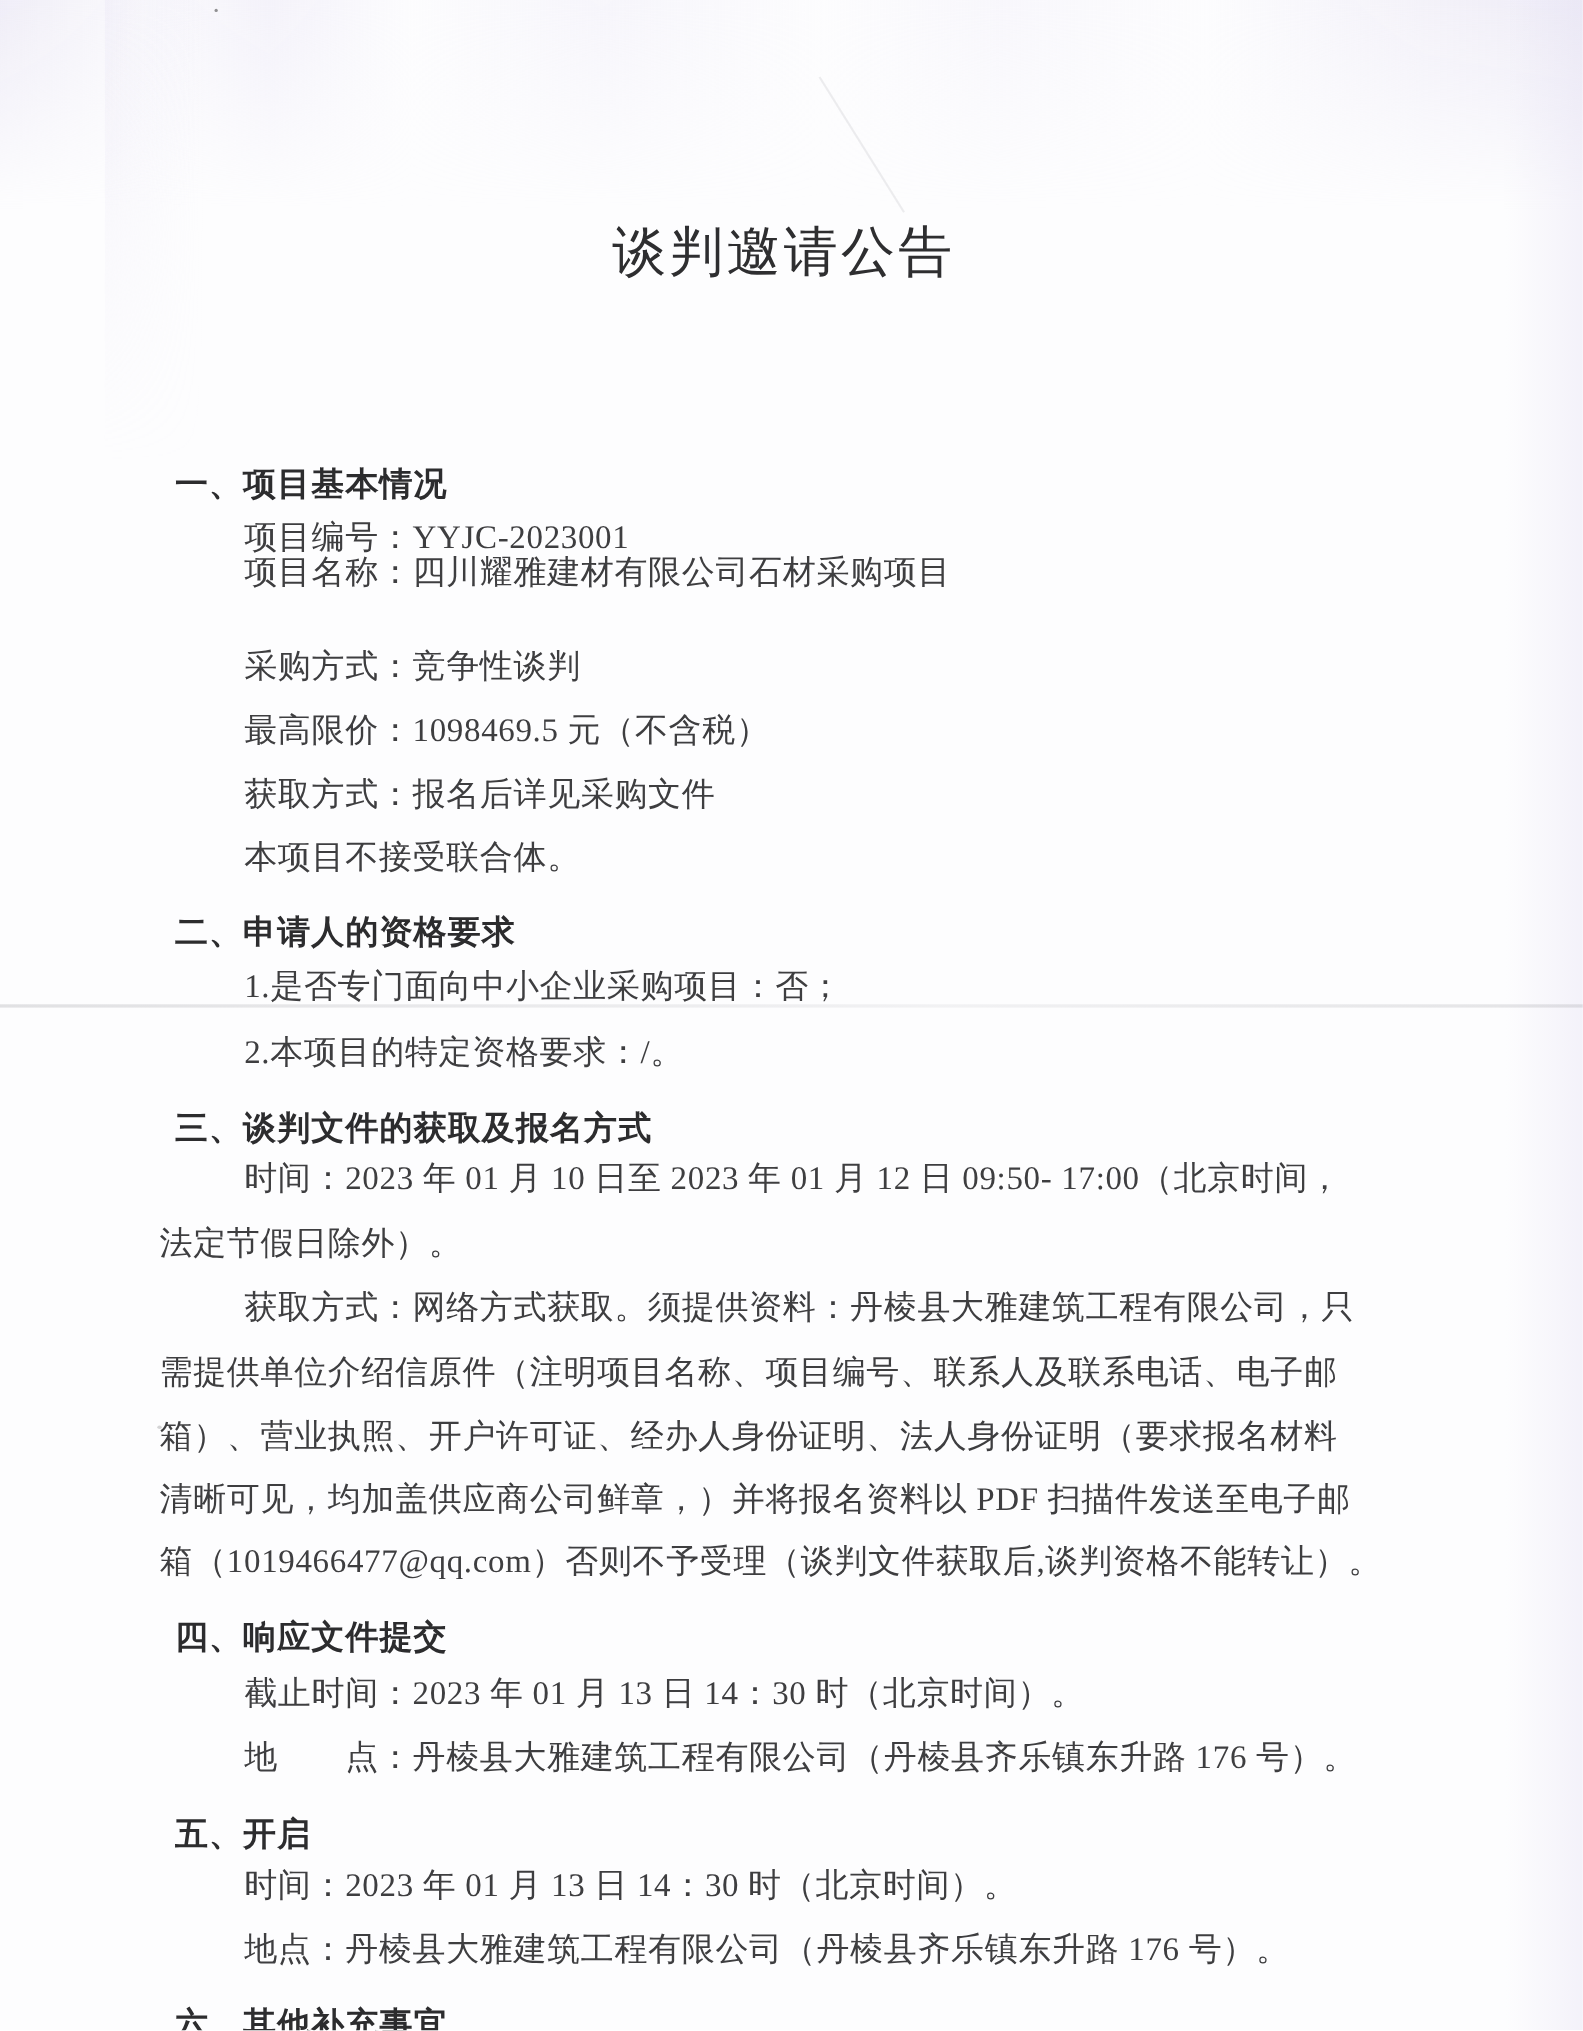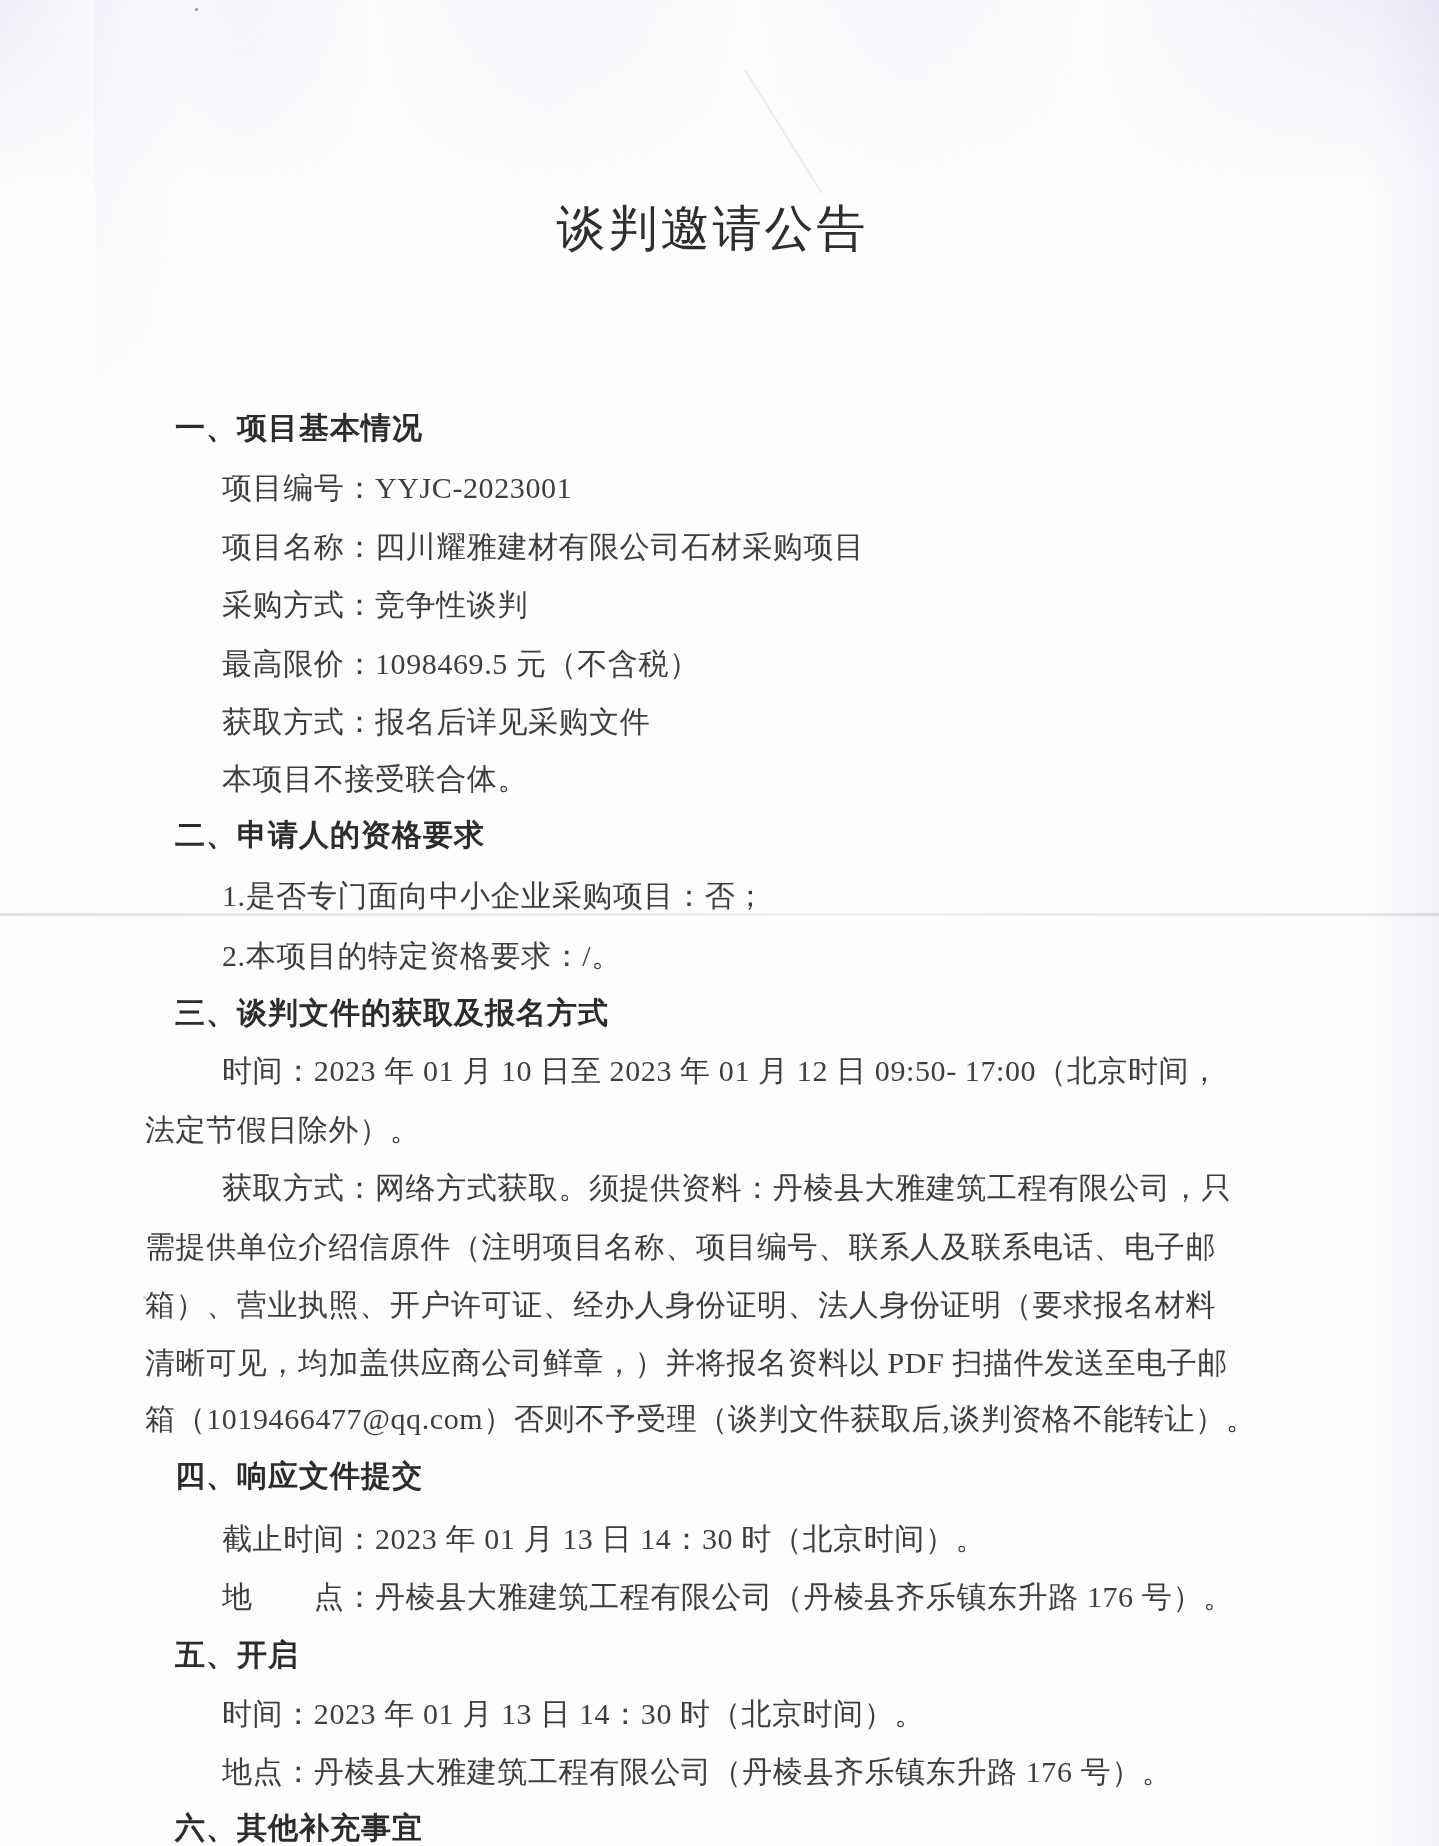--- a/index.html
+++ b/index.html
@@ -92,21 +92,22 @@
     font-size: 30px;
     letter-spacing: 0.6px;
     color: #3e3e40;
   }
   .line.heading {
     font-family: "Liberation Sans", "DejaVu Sans", sans-serif;
     font-weight: 700;
     font-size: 30px;
     letter-spacing: 1px;
     color: #2c2c2e;
-    left: 175px;
+    left: 159px;
+    margin-top: 12px;
   }
   .line.indent { left: 222px; }
   .line.flush  { left: 145px; }
 </style>
 </head>
 <body>
 
 <div id="page">
 
   <div class="scan-top-tint"></div>
@@ -114,21 +115,21 @@
   <div class="scan-left-band"></div>
   <div class="scan-crease"></div>
   <div class="scan-hline"></div>
   <div class="speck-1"></div>
   <div class="speck-2"></div>
 
   <div class="doc-title">谈判邀请公告</div>
 
   <div class="line heading" style="top:408px">一、项目基本情况</div>
   <div class="line indent" style="top:468px">项目编号：YYJC-2023001</div>
-  <div class="line indent" style="top:527px">项目名称：四川耀雅建材有限公司石材采购项目</div>
+  <div class="line indent" style="top:500px">项目名称：四川耀雅建材有限公司石材采购项目</div>
   <div class="line indent" style="top:585px">采购方式：竞争性谈判</div>
   <div class="line indent" style="top:644px">最高限价：1098469.5 元（不含税）</div>
   <div class="line indent" style="top:702px">获取方式：报名后详见采购文件</div>
   <div class="line heading" style="top:815px">二、申请人的资格要求</div>
   <div class="line indent" style="top:759px">本项目不接受联合体。</div>
   <div class="line indent" style="top:876px">1.是否专门面向中小企业采购项目：否；</div>
   <div class="line indent" style="top:936px">2.本项目的特定资格要求：/。</div>
   <div class="line heading" style="top:993px">三、谈判文件的获取及报名方式</div>
   <div class="line indent" style="top:1051px">时间：2023 年 01 月 10 日至 2023 年 01 月 12 日 09:50- 17:00（北京时间，</div>
   <div class="line flush" style="top:1110px">法定节假日除外）。</div>

